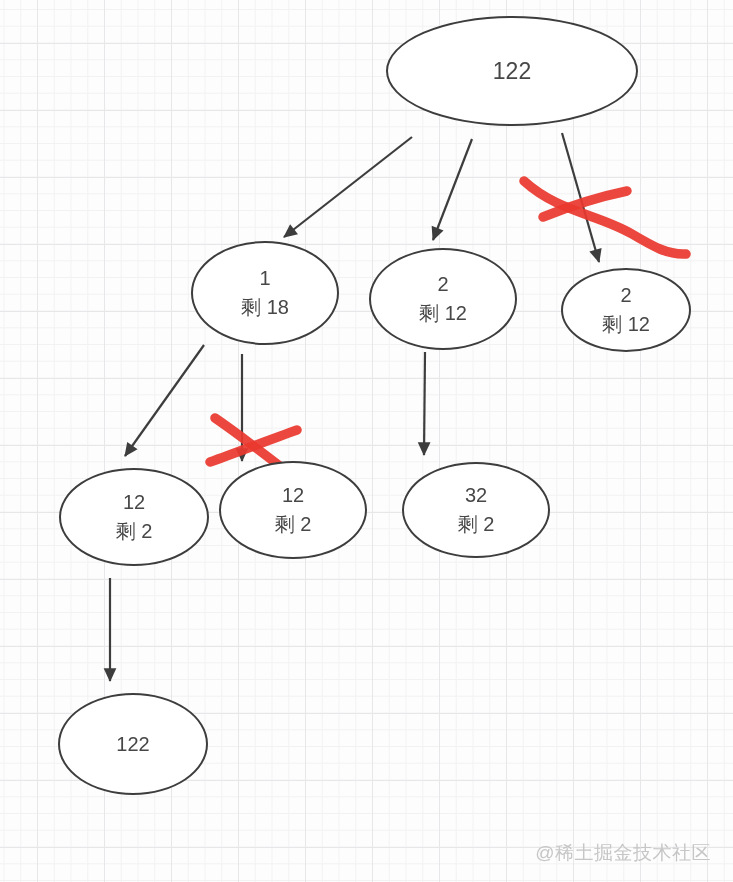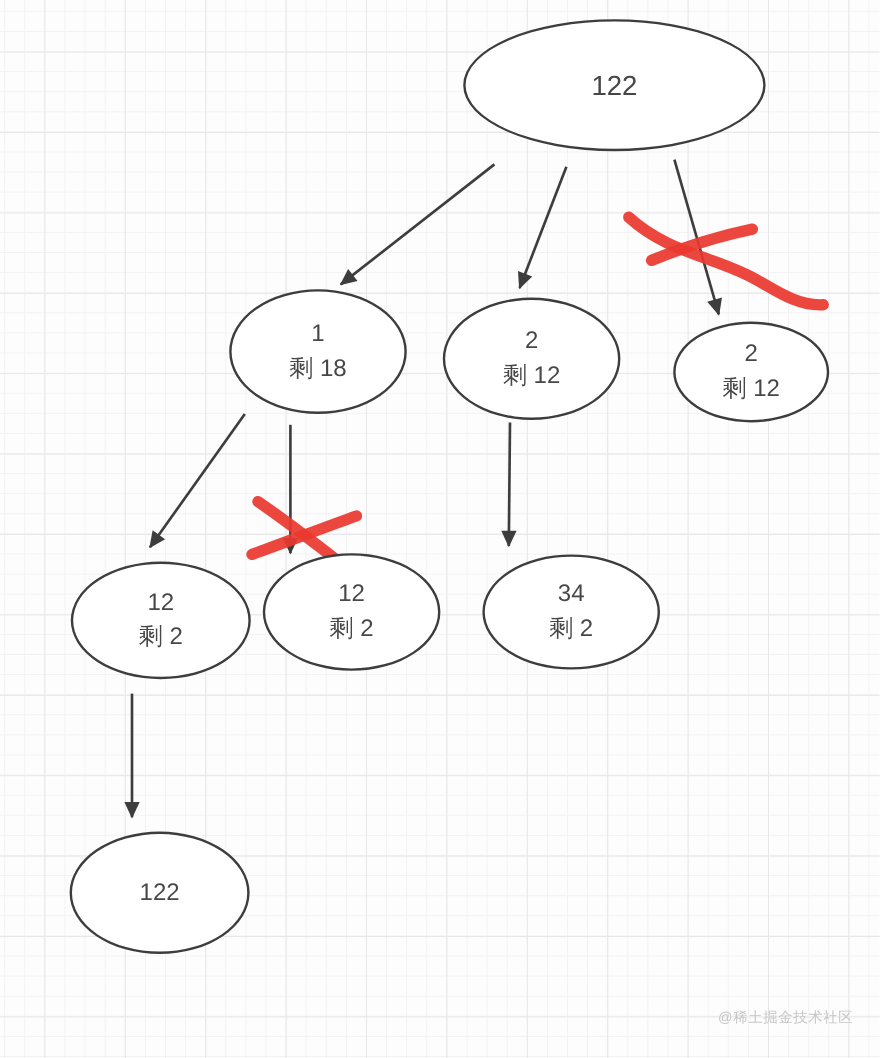--- a/index.html
+++ b/index.html
@@ -63,21 +63,21 @@
   }
   .node-line {
     line-height: 29px;
     white-space: nowrap;
     text-align: center;
   }
   .watermark {
     position: absolute;
     top: 840px;
     right: 22px;
-    font-size: 12px;
+    font-size: 19px;
     letter-spacing: 0.5px;
     color: var(--watermark, #c6c6c6);
   }
 </style>
 </head>
 <body>
 
 <div class="canvas">
   <svg id="edge-layer" viewBox="0 0 733 882" xmlns="http://www.w3.org/2000/svg">
     <defs>
@@ -119,21 +119,21 @@
       </div>
       <div class="node" style="left: 43px; top: 468px; width: 150px; height: 98px; font-size: 20px;">
         <div class="node-line">12</div>
         <div class="node-line">剩 2</div>
       </div>
       <div class="node" style="left: 203px; top: 461px; width: 148px; height: 98px; font-size: 20px;">
         <div class="node-line">12</div>
         <div class="node-line">剩 2</div>
       </div>
       <div class="node" style="left: 386px; top: 462px; width: 148px; height: 96px; font-size: 20px;">
-        <div class="node-line">34</div>
+        <div class="node-line">32</div>
         <div class="node-line">剩 2</div>
       </div>
       <div class="node" style="left: 42px; top: 693px; width: 150px; height: 102px; font-size: 20px;">
         <div class="node-line">122</div>
       </div>
     </div>
   <div class="watermark">@稀土掘金技术社区</div>
 </div>
 
 </body></html>

